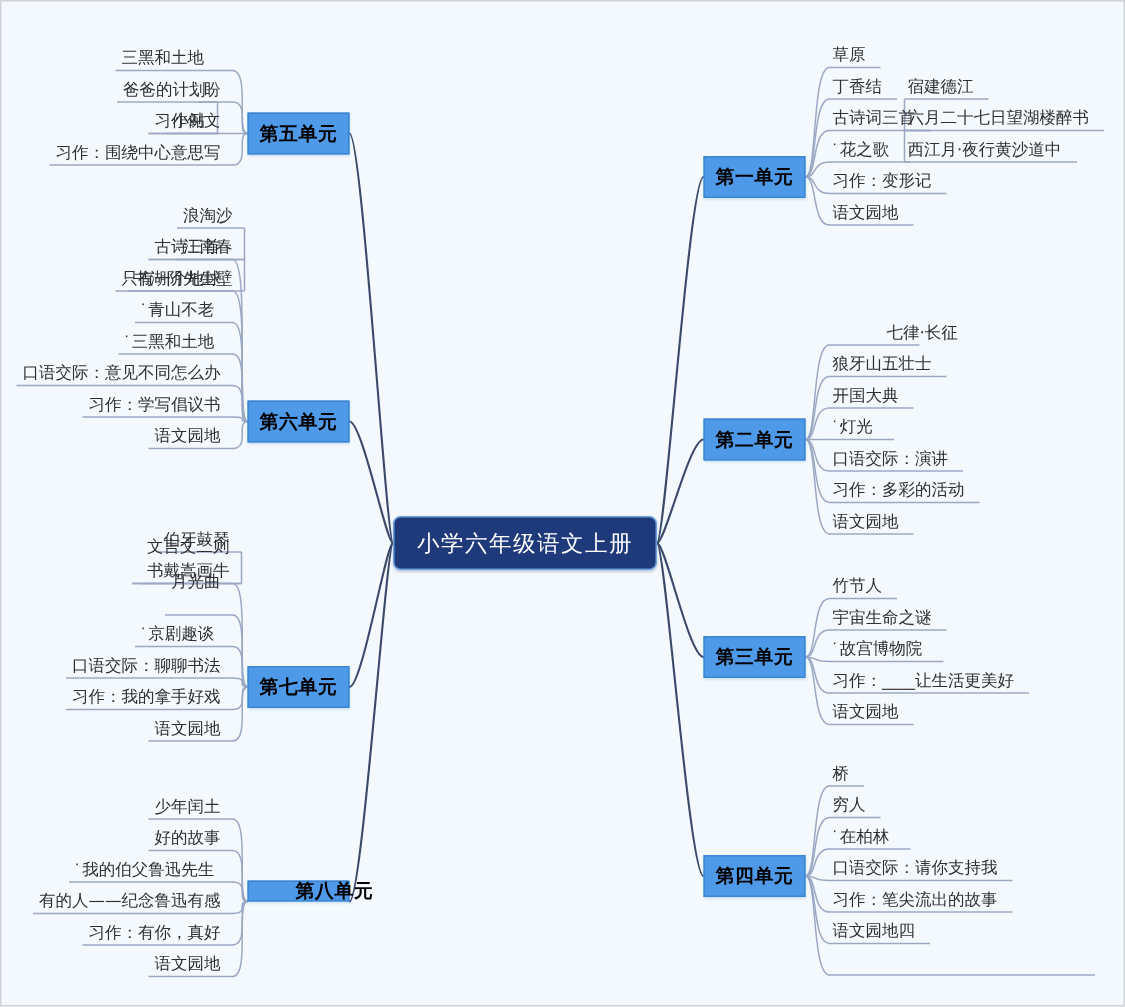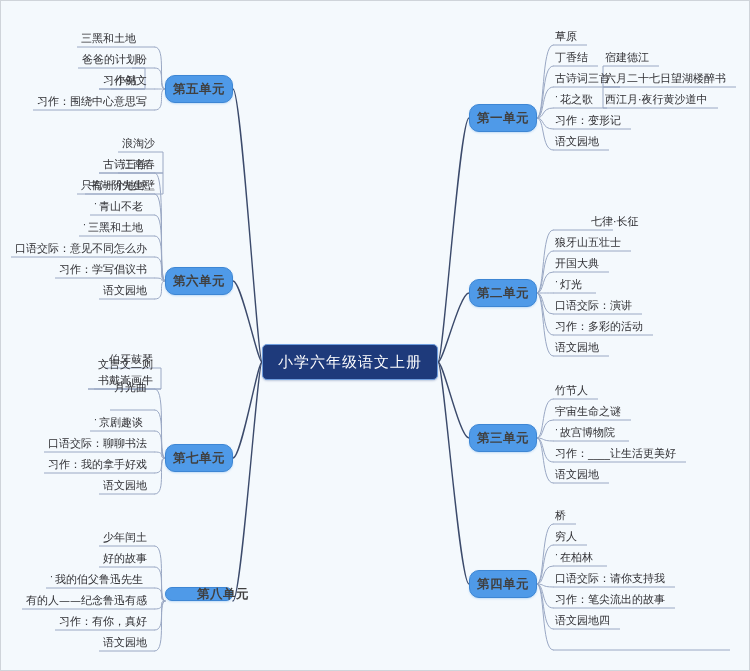--- a/index.html
+++ b/index.html
@@ -31,22 +31,22 @@
     font-size:15px;
     letter-spacing:1px;
     display:flex;align-items:center;justify-content:center;
     box-shadow:0 1px 2px rgba(30,58,123,.25);
   }
 
   
   .unit{
     background:#4f9ae8;
     border:1px solid #3d86d4;
-    border-radius:10px;
-    color:#404040;
+    border-radius:0;
+    color:#000000;
     font-size:12.5px;
     font-weight:bold;
     letter-spacing:.5px;
     display:flex;align-items:center;justify-content:center;
     box-shadow:0 1px 2px rgba(79,154,232,.3);
   }
 
   
   .leaf{
     color:#2f2f33;

